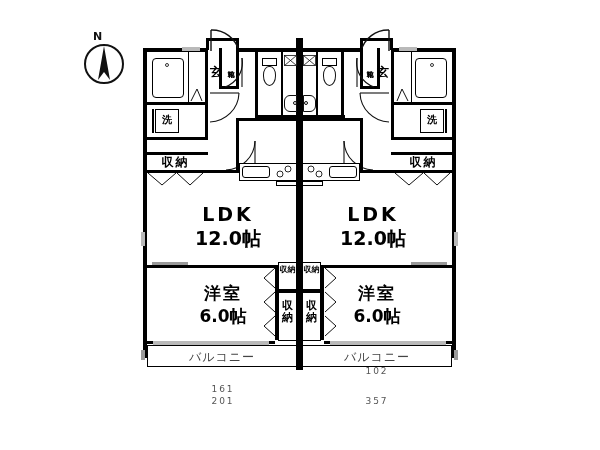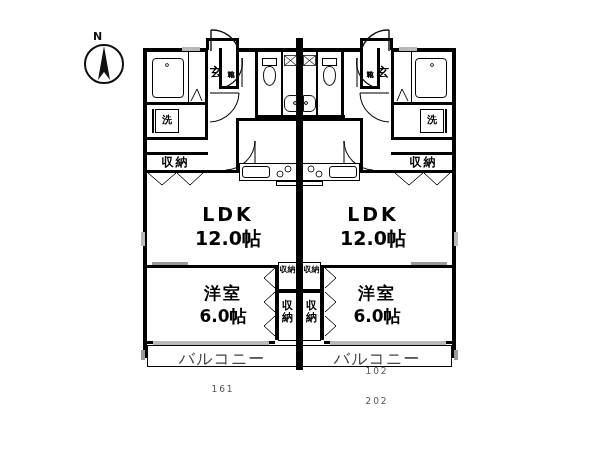--- a/index.html
+++ b/index.html
@@ -22,21 +22,21 @@
   .t-ldk{font-size:19px;letter-spacing:3px;font-weight:bold;}
   .t-ldknum{font-size:19px;letter-spacing:0px;font-weight:bold;}
   .t-room{font-size:17px;letter-spacing:2px;font-weight:bold;}
   .t-roomnum{font-size:17px;font-weight:bold;}
   .t-closet{font-size:12px;letter-spacing:2px;font-weight:bold;}
   .t-closet-sm{font-size:8px;font-weight:bold;line-height:1.05;}
   .t-closet-v{font-size:11px;font-weight:bold;line-height:1.05;}
   .t-gen{font-size:12px;font-weight:bold;}
   .t-small{font-size:7px;font-weight:bold;line-height:1.05;}
   .t-wash{font-size:10px;font-weight:bold;}
-  .t-balcony{font-size:16px;letter-spacing:1px;color:#444;}
+  .t-balcony{font-size:12px;letter-spacing:1px;color:#444;}
   .t-unit{font-size:9px;letter-spacing:2px;color:#555;line-height:1.35;text-align:center;}
 
   .boxline{position:absolute;border:1px solid #000;box-sizing:border-box;background:#fff;}
   .grayband{position:absolute;background:#b9b9b9;}
   .graythin{position:absolute;background:#9a9a9a;}
 </style>
 </head>
 <body>
 
 <div id="stage">
@@ -172,20 +172,21 @@
   <div class="grayband" style="left:141px;top:232px;width:4px;height:14px;"></div>
   <div class="graythin" style="left:141px;top:350px;width:4px;height:10px;"></div>
   <div class="graythin" style="left:152px;top:262px;width:36px;height:3px;"></div>
 
   <div class="wall" style="left:147px;top:341px;width:128px;height:3px;"></div>
   <div class="grayband" style="left:153px;top:341px;width:116px;height:4px;"></div>
   <div class="boxline" style="left:147px;top:345px;width:150px;height:22px;"></div>
   <div class="lbl t-balcony" style="left:147px;top:351px;width:150px;">バルコニー</div>
 
   <div class="lbl t-unit" style="left:165px;top:383px;width:116px;">161</div>
+  <div class="lbl t-unit" style="left:165px;top:395px;width:116px;">201</div>
 
   <div class="wall" style="left:391px;top:102px;width:65px;height:3px;"></div>
   <div class="wall" style="left:391px;top:48px;width:3px;height:57px;"></div>
   <div class="thin" style="left:411px;top:52px;width:1px;height:50px;"></div>
   <div class="boxline" style="left:415px;top:58px;width:32px;height:40px;border-radius:4px;"></div>
   <div class="abs" style="left:430px;top:63px;width:4px;height:4px;border:1px solid #333;border-radius:50%;"></div>
   <svg class="abs" style="left:396px;top:85px;width:14px;height:17px;" viewBox="0 0 14 17">
     <path d="M1,16 L6,4 L12,16" fill="none" stroke="#111" stroke-width="1"></path>
   </svg>
   <div class="grayband" style="left:399px;top:47px;width:18px;height:4px;"></div>
@@ -268,15 +269,15 @@
   <div class="grayband" style="left:454px;top:232px;width:4px;height:14px;"></div>
   <div class="graythin" style="left:454px;top:350px;width:4px;height:10px;"></div>
   <div class="graythin" style="left:411px;top:262px;width:36px;height:3px;"></div>
 
   <div class="wall" style="left:324px;top:341px;width:128px;height:3px;"></div>
   <div class="grayband" style="left:330px;top:341px;width:116px;height:4px;"></div>
   <div class="boxline" style="left:302px;top:345px;width:150px;height:22px;"></div>
   <div class="lbl t-balcony" style="left:302px;top:351px;width:150px;">バルコニー</div>
 
   <div class="lbl t-unit" style="left:319px;top:365px;width:116px;">102</div>
-  <div class="lbl t-unit" style="left:319px;top:395px;width:116px;">202</div>
+  <div class="lbl t-unit" style="left:319px;top:395px;width:116px;">357</div>
 
 </div>
 
 </body></html>

